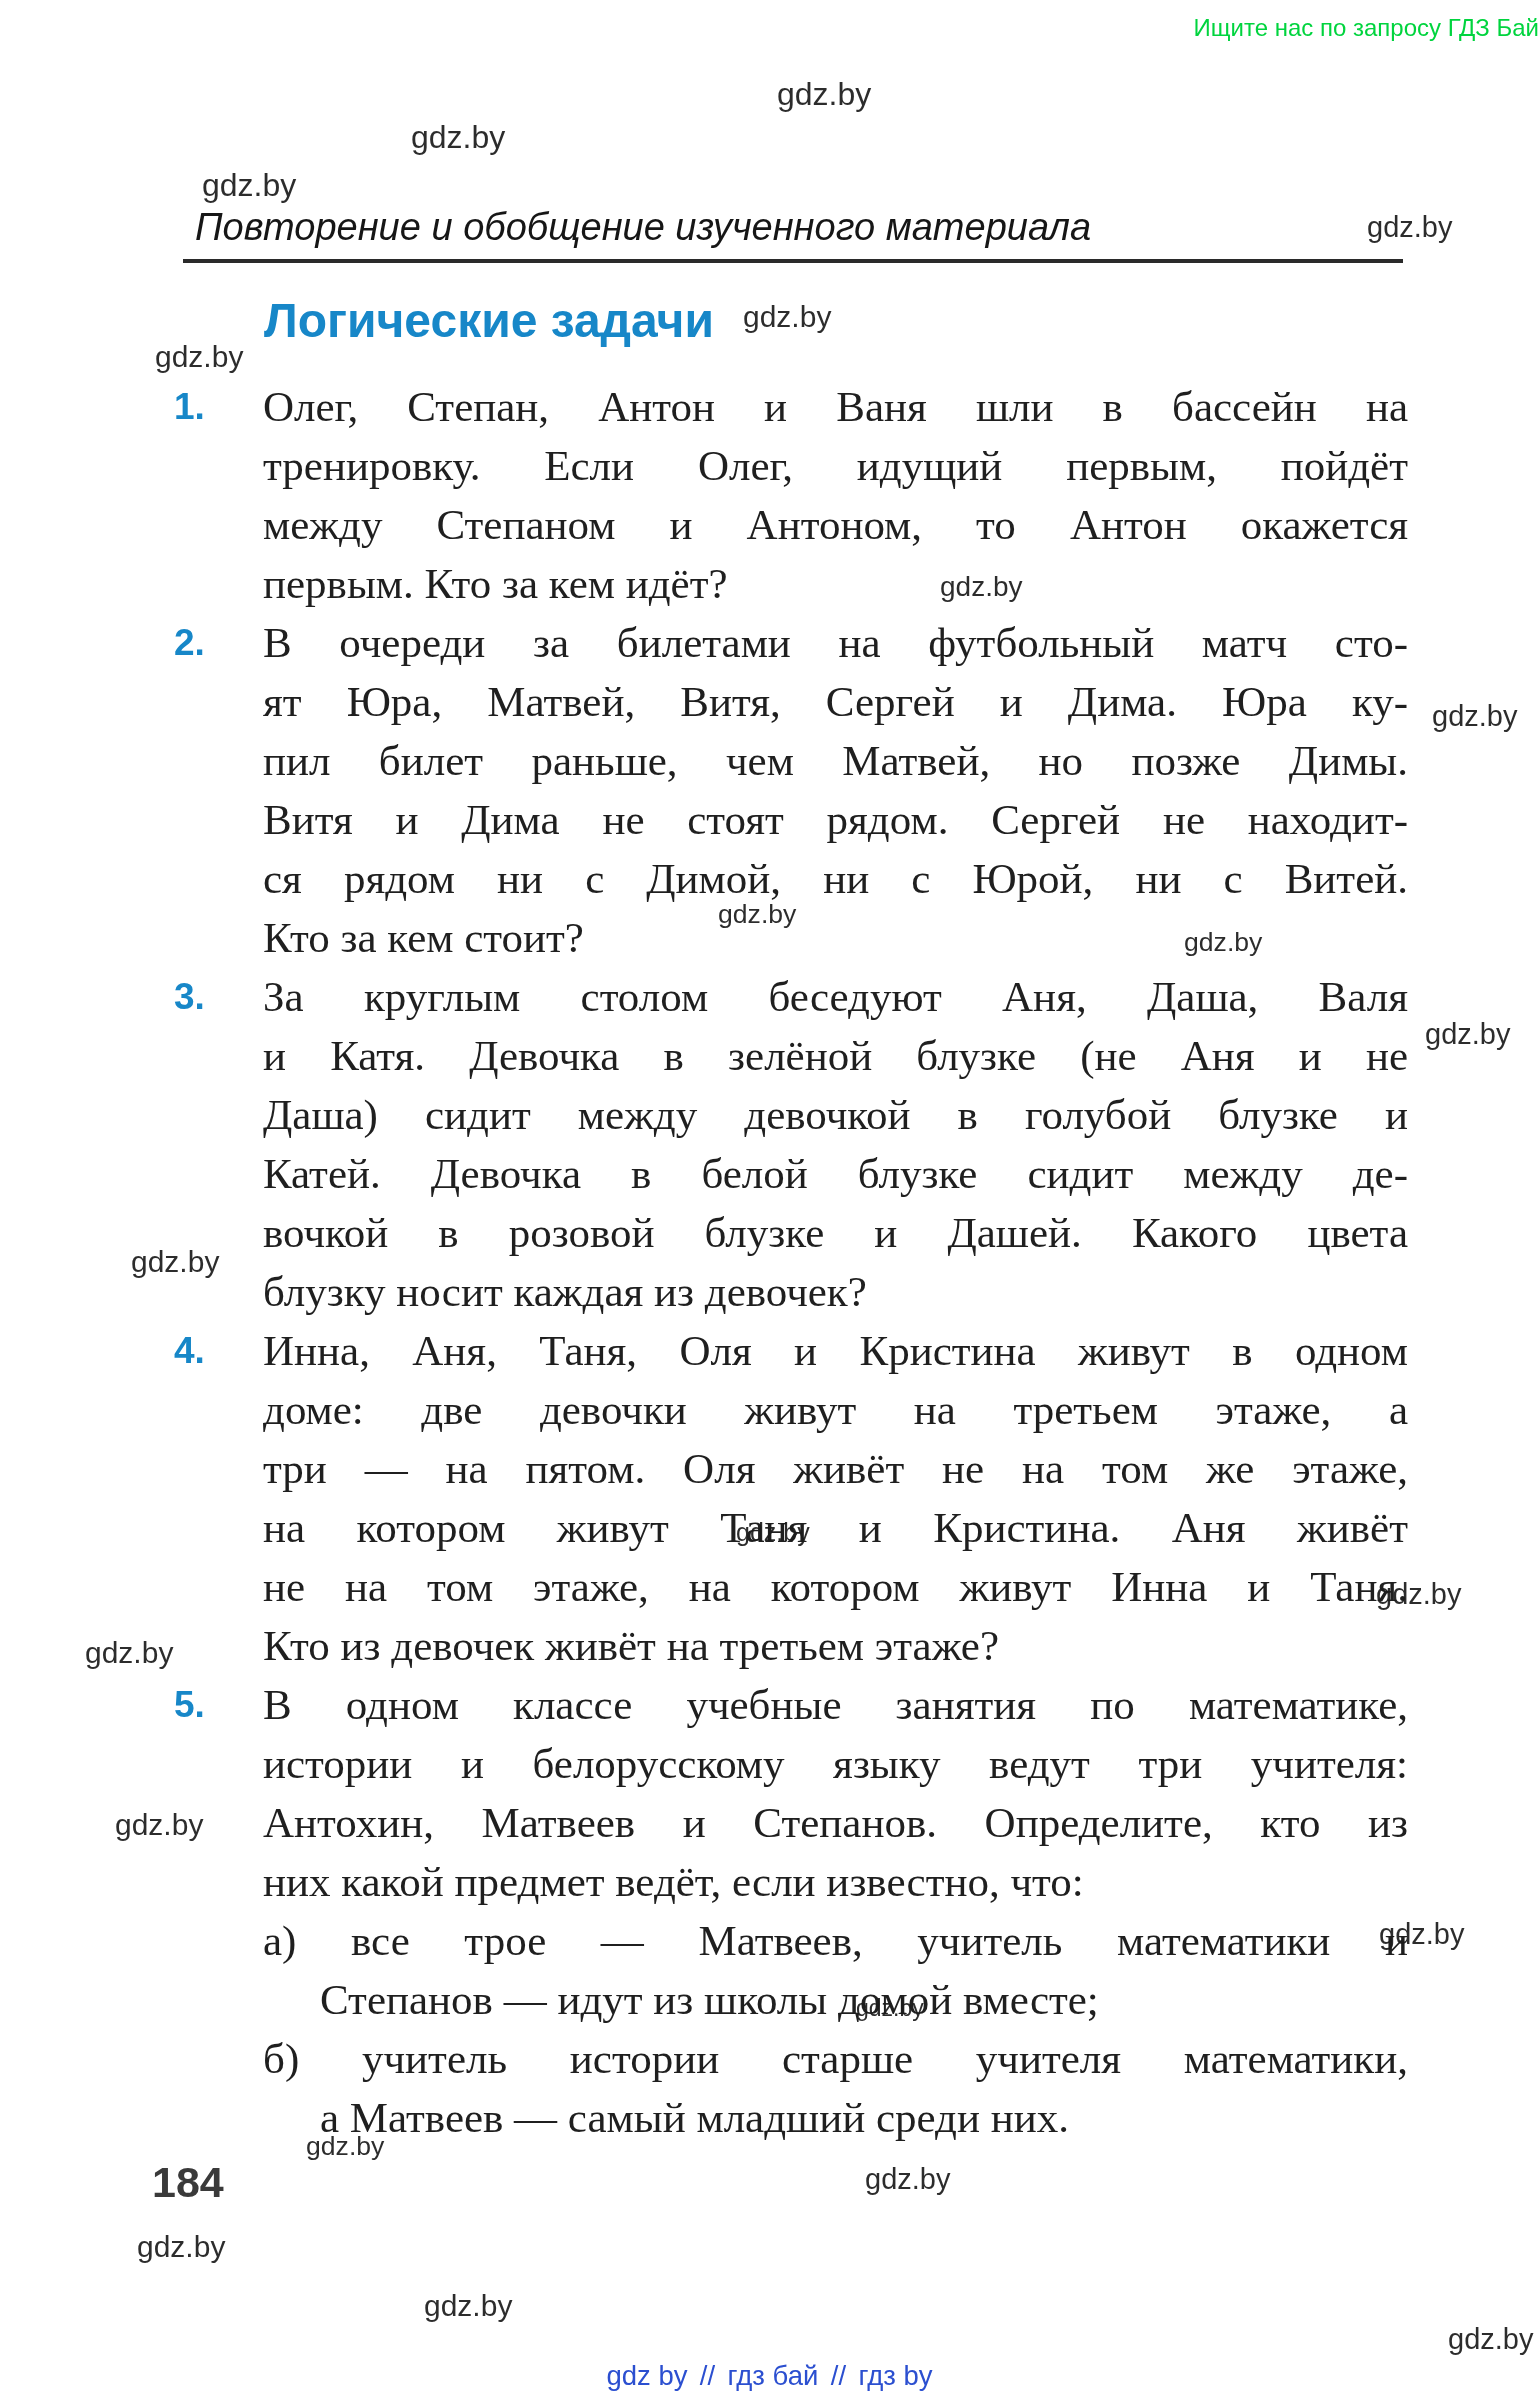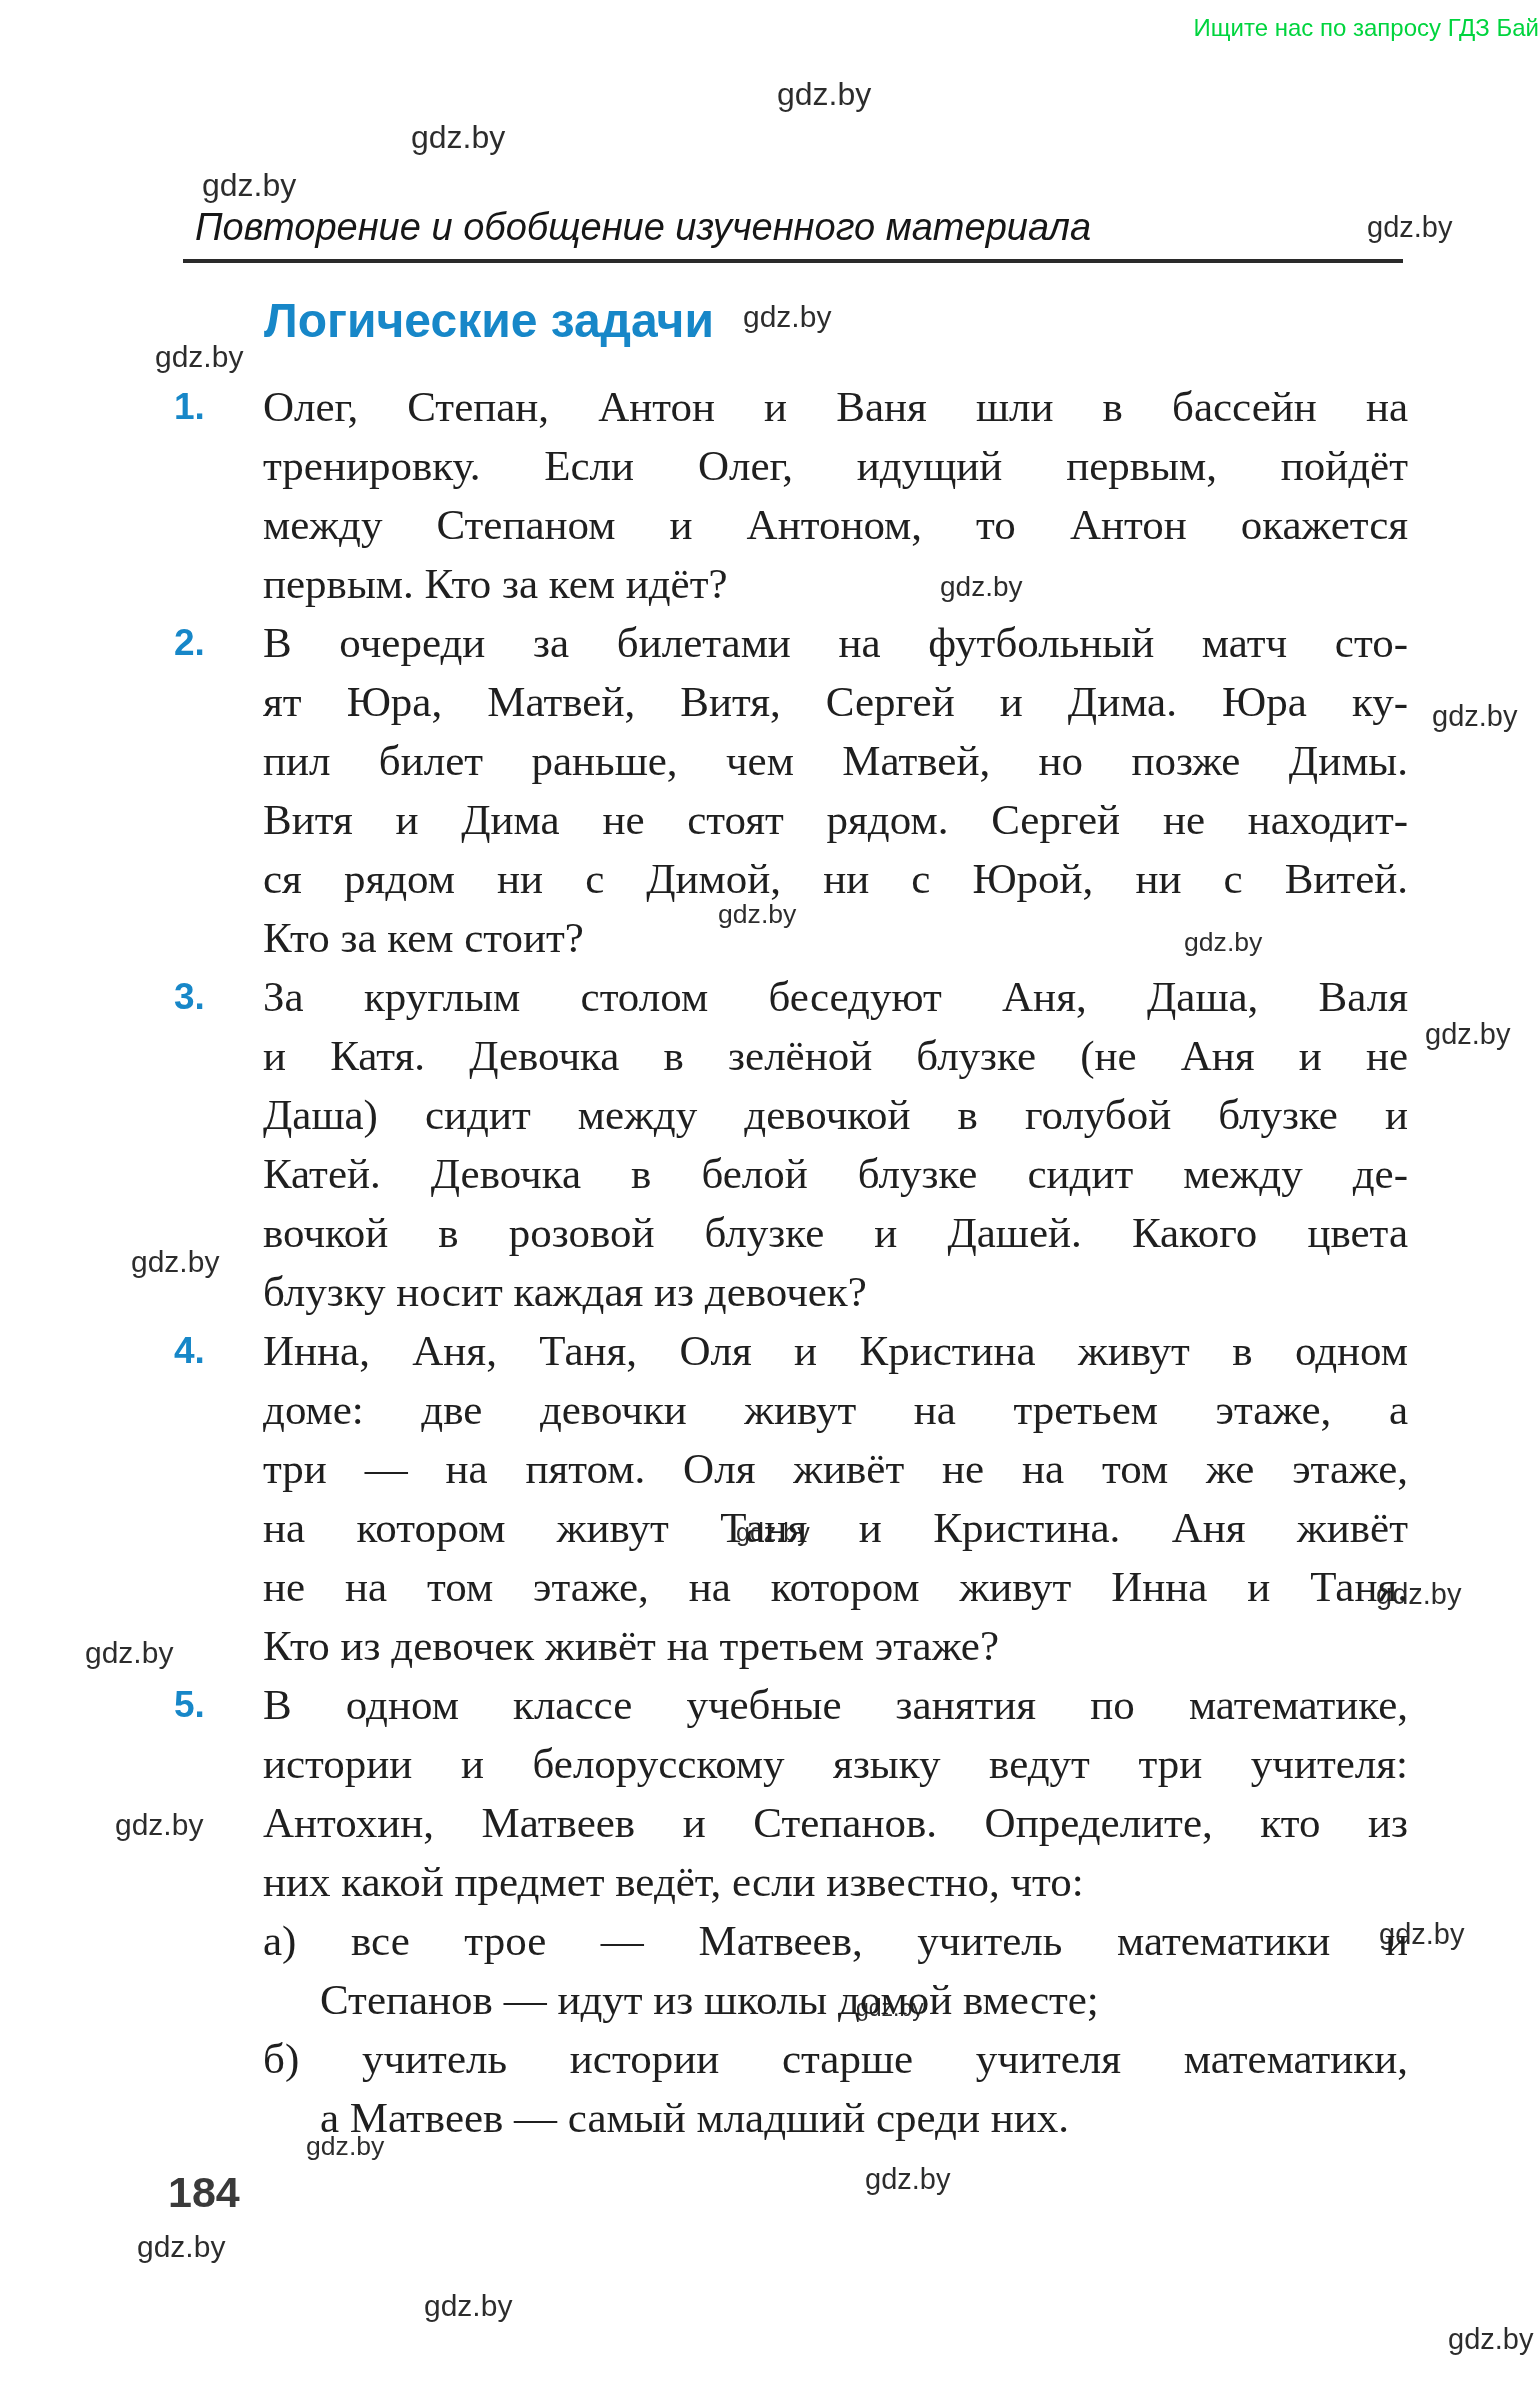--- a/index.html
+++ b/index.html
@@ -79,26 +79,25 @@
   }
   .watermark {
     position: absolute;
     font-family: "Liberation Sans", sans-serif;
     color: #1b1b1b;
     opacity: 0.92;
     white-space: nowrap;
   }
   .page-number {
     position: absolute;
-    top: 2158px; left: 168px;
+    top: 2158px; left: 152px;
     font-family: "Liberation Sans", sans-serif;
     font-weight: bold;
     font-size: 43px;
     color: #3a3a3a;
-    margin-top: 10px;
   }
   .footer-links {
     position: absolute;
     top: 2360px; left: 0; width: 100%;
     text-align: center;
     font-family: "Liberation Sans", sans-serif;
     font-size: 27.5px;
     color: #2b4fd0;
   }
   .footer-links .sep { margin: 0 12.4px; }
@@ -163,20 +162,21 @@
           <div class="line j">Антохин, Матвеев и Степанов. Определите, кто из</div>
           <div class="line">них какой предмет ведёт, если известно, что:</div>
           <div class="line j">а) все трое — Матвеев, учитель математики и</div>
           <div class="line" style="padding-left: 57px;">Степанов — идут из школы домой вместе;</div>
           <div class="line j">б) учитель истории старше учителя математики,</div>
           <div class="line" style="padding-left: 57px;">а Матвеев — самый младший среди них.</div>
         </div>
       </div>
     </div>
   <div class="page-number">184</div>
+  <div class="footer-links" id="footer"><a href="#">gdz by</a><span class="sep">//</span><a href="#">гдз бай</a><span class="sep">//</span><a href="#">гдз by</a></div>
   <div id="watermarks">
       <span class="watermark" style="left: 777px; top: 76px; font-size: 32px;">gdz.by</span>
       <span class="watermark" style="left: 411px; top: 119px; font-size: 32px;">gdz.by</span>
       <span class="watermark" style="left: 202px; top: 167px; font-size: 32px;">gdz.by</span>
       <span class="watermark" style="left: 1367px; top: 211px; font-size: 29px;">gdz.by</span>
       <span class="watermark" style="left: 743px; top: 300px; font-size: 30px;">gdz.by</span>
       <span class="watermark" style="left: 155px; top: 340px; font-size: 30px;">gdz.by</span>
       <span class="watermark" style="left: 940px; top: 571px; font-size: 28px;">gdz.by</span>
       <span class="watermark" style="left: 1432px; top: 700px; font-size: 29px;">gdz.by</span>
       <span class="watermark" style="left: 718px; top: 899px; font-size: 26.6px;">gdz.by</span>

